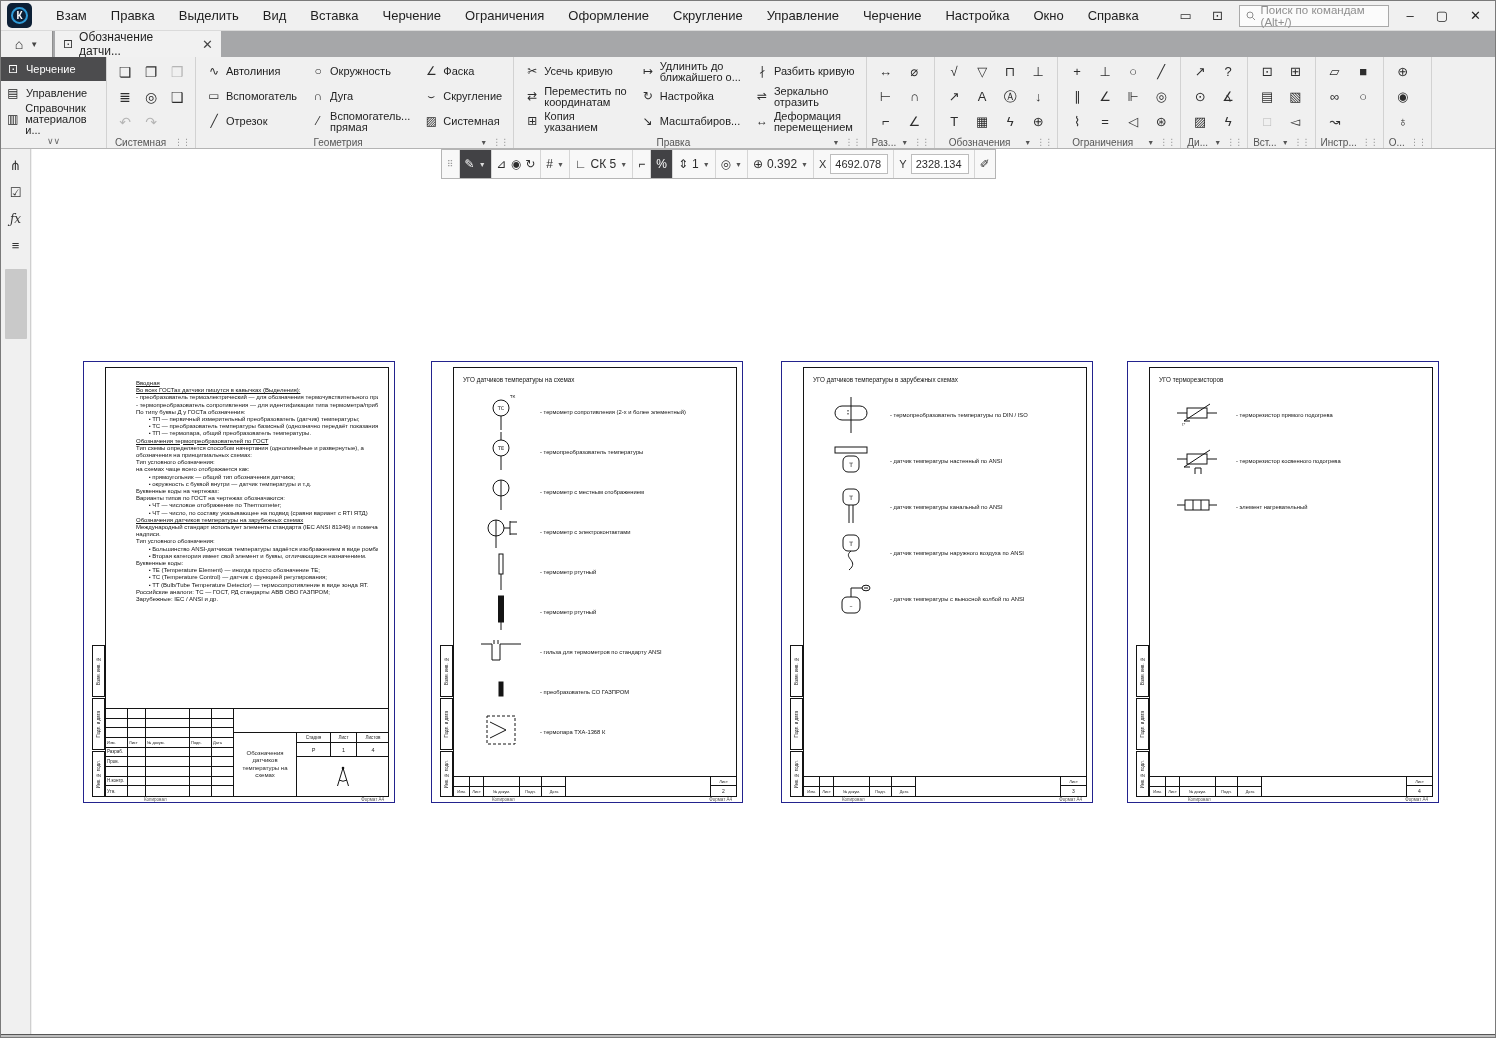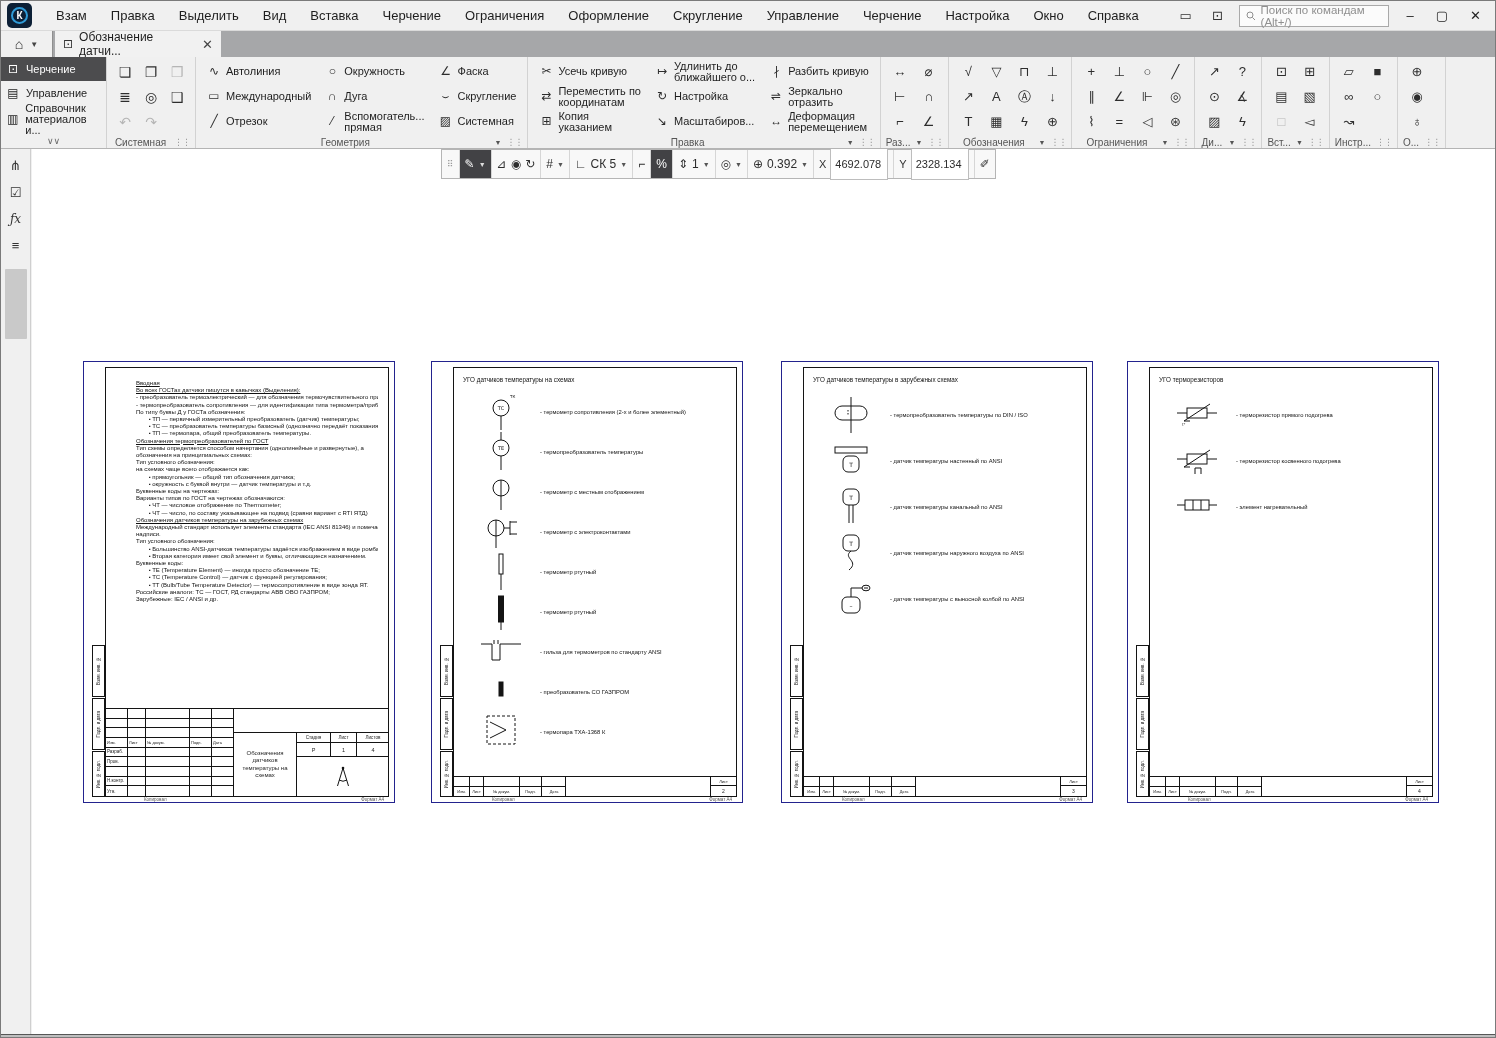--- a/index.html
+++ b/index.html
@@ -58,21 +58,21 @@
   .canvas { position:absolute; left:31px; top:148px; right:0; bottom:3px; background:#ffffff; overflow:hidden; }
   .bottom-strip { position:absolute; left:0; bottom:0; right:0; height:3px; background:#bfbfbf; border-top:1px solid #565656;}
 
   
   .quickbar { position:absolute; left:409px; top:0px; height:30px; background:#f8f8f8; border:1px solid #b5b5b5; display:flex; align-items:center; }
   .qseg { display:flex; align-items:center; gap:4px; height:100%; padding:0 5px; border-right:1px solid #d6d6d6; font-size:12px; color:#2d2d2d; white-space:nowrap;}
   .qseg.nob { border-right:none; }
   .qdark { background:#424245; color:#fff; }
   .qcaret { font-size:7px; color:#555; }
   .qdark .qcaret { color:#ddd; }
-  .qfield { background:#fff; border:1px solid #bdbdbd; height:32px; min-width:58px; display:flex; align-items:center; padding:0 4px; font-size:11px; }
+  .qfield { background:#fff; border:1px solid #bdbdbd; height:20px; min-width:58px; display:flex; align-items:center; padding:0 4px; font-size:11px; }
   .qlabel { font-size:11px; color:#333; }
 
   
   .sheet { position:absolute; width:312px; height:442px; background:#fff; border:1px solid #23238e; }
   .frame { position:absolute; left:21px; top:5px; right:5px; bottom:5px; border:1px solid #141414; }
   .mbox { position:absolute; left:8px; width:13px; border:1px solid #141414; display:flex; align-items:center; justify-content:center; overflow:hidden;}
   .mbox span { writing-mode:vertical-rl; transform:rotate(180deg); font-size:4.5px; color:#222; white-space:nowrap;}
   .sheet-footer { position:absolute; left:60px; right:10px; bottom:-1px; height:6px; display:flex; justify-content:space-between; font-size:4.5px; color:#555;}
   .s1text { position:absolute; left:30px; top:12px; right:10px; }
   .s1line { font-size:6px; line-height:7.2px; color:#111; white-space:nowrap; overflow:hidden;}
@@ -191,21 +191,21 @@
         </div>
       <div class="pcap">
         <span class="cap-label">Системная</span>
           <span class="grip">⋮⋮</span>
       </div>
     </div>
     <div class="panel">
       <div class="panel-body">
           <div class="toolgrid" id="geometry-grid">
             <div class="tool"><span class="ti">∿</span><span>Автолиния</span></div>
-            <div class="tool"><span class="ti">▭</span><span>Международный</span></div>
+            <div class="tool"><span class="ti">▭</span><span>Вспомогатель</span></div>
             <div class="tool"><span class="ti">╱</span><span>Отрезок</span></div>
             <div class="tool"><span class="ti">○</span><span>Окружность</span></div>
             <div class="tool"><span class="ti">∩</span><span>Дуга</span></div>
             <div class="tool"><span class="ti">⁄</span><span>Вспомогатель...
 прямая</span></div>
             <div class="tool"><span class="ti">∠</span><span>Фаска</span></div>
             <div class="tool"><span class="ti">⌣</span><span>Скругление</span></div>
             <div class="tool"><span class="ti">▨</span><span>Системная</span></div>
           </div>
         </div>

